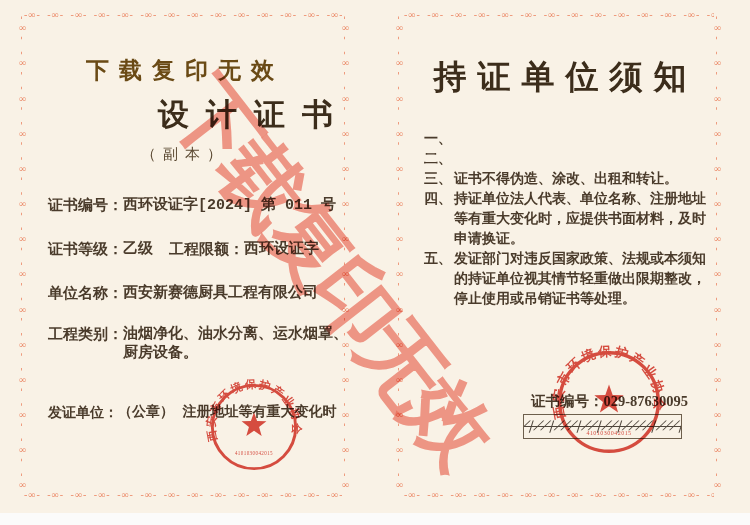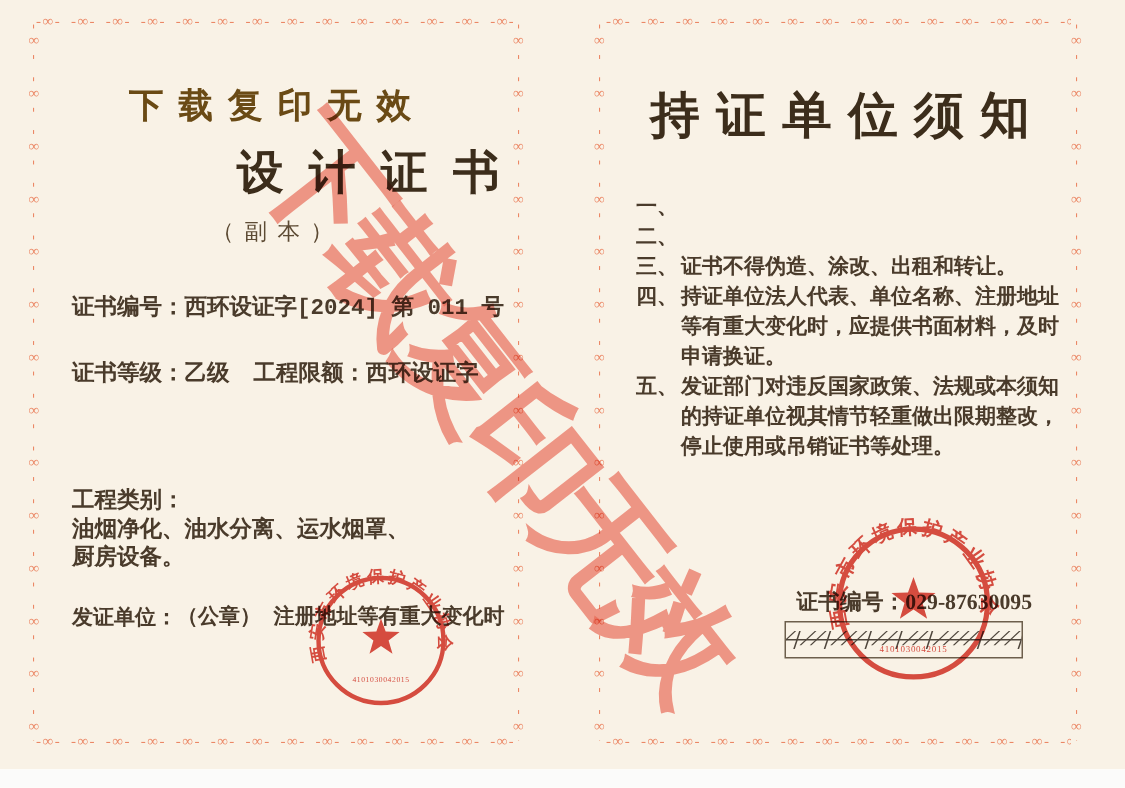--- a/index.html
+++ b/index.html
@@ -23,21 +23,21 @@
     font-size:15px;letter-spacing:7px;color:#5c4a33;font-family:Liberation Serif, serif;}
   .row{position:absolute;left:48px;display:flex;align-items:flex-start;
     font-size:15px;font-weight:700;color:#4a3b2b;line-height:19px;}
   .row .lab{white-space:nowrap;}
   .row .val{white-space:nowrap;font-family:Liberation Mono, monospace;}
   .row .val.wrap{white-space:normal;width:232px;}
   .row .gap{width:16px;}
   .r-certno{top:196px;}
   .r-grade{top:240px;}
   .r-company{top:284px;}
-  .r-category{top:325px;flex-direction:column;}
+  .r-category{top:325px;}
   .r-issuer{top:403px;font-size:14px;}
   .r-validity{top:445px;font-size:14px;}
   
   .rp-title{position:absolute;left:398px;top:55px;width:324px;text-align:center;
     font-size:33px;font-weight:700;letter-spacing:11px;color:#3c2d1b;text-indent:11px;}
   .notices{position:absolute;left:424px;top:129px;width:284px;font-size:14px;
     font-weight:600;line-height:20px;color:#4a3b2b;}
   .notice{display:flex;}
   .notice .num{width:30px;flex:0 0 30px;}
   .notice .txt{flex:1;}
@@ -85,20 +85,24 @@
   </div>
 
   <div class="row r-grade">
     <span class="lab">证书等级：</span>
     <span class="val">乙级</span>
     <span class="gap"></span>
     <span class="lab">工程限额：</span>
     <span class="val">西环设证字</span>
   </div>
 
+  <div class="row r-company">
+    <span class="lab">单位名称：</span>
+    <span class="val">西安新赛德厨具工程有限公司</span>
+  </div>
 
   <div class="row r-category">
     <span class="lab">工程类别：</span>
     <span class="val wrap">油烟净化、油水分离、运水烟罩、厨房设备。</span>
   </div>
 
   <div class="row r-issuer">
     <span class="lab">发证单位：</span>
     <span class="val">（公章） 注册地址等有重大变化时</span>
   </div>

